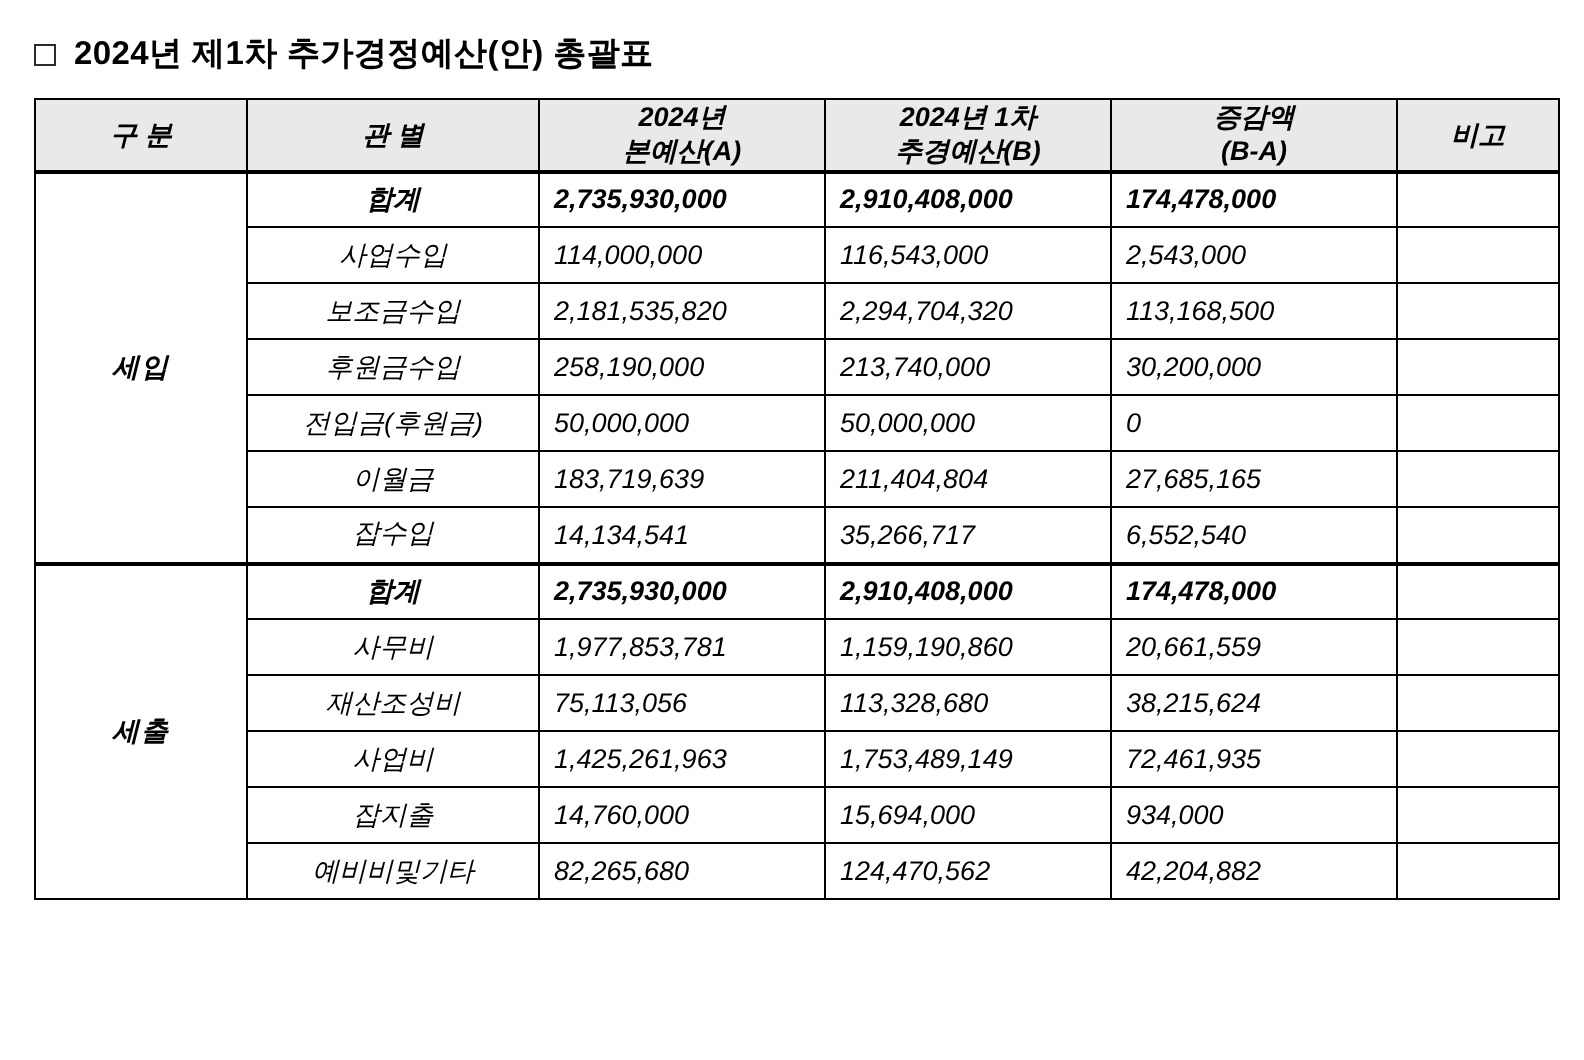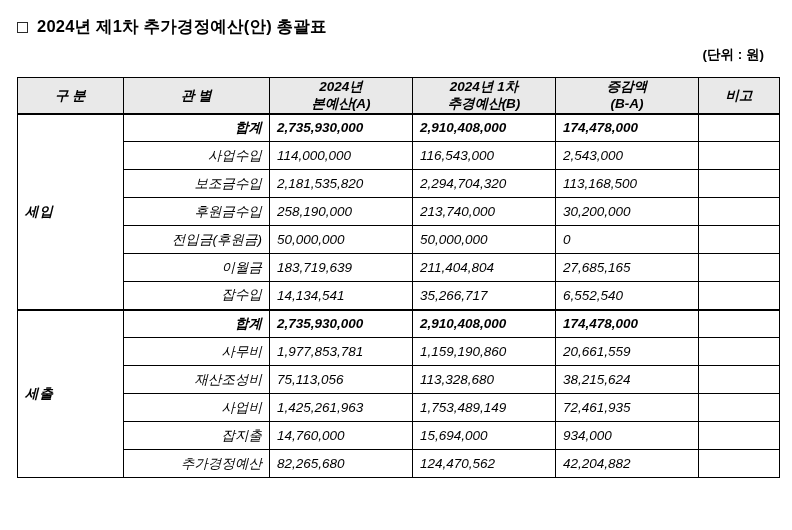--- a/index.html
+++ b/index.html
@@ -12,21 +12,21 @@
     height: 530px;
     font-family: "Liberation Sans", sans-serif;
     color: #000000;
     overflow: hidden;
   }
   .page {
     position: relative;
     width: 792px;
     height: 510px;
     box-sizing: border-box;
-    padding: 14px 14px 0 14px;
+    padding: 14px 2px 0 14px;
   }
   .doc-title-row {
     display: flex;
     align-items: center;
     gap: 9px;
     padding-left: 3px;
     height: 26px;
   }
   .title-marker {
     width: 11px;
@@ -81,28 +81,28 @@
     display: block;
   }
   .col-gubun   { width: 106px; }
   .col-kwan    { width: 146px; }
   .col-a       { width: 143px; }
   .col-b       { width: 143px; }
   .col-diff    { width: 143px; }
   .col-remark  { width: 81px; }
 
   td.group-cell {
-    text-align: left;
+    text-align: center;
     vertical-align: middle;
     font-weight: bold;
     font-size: 15px;
     letter-spacing: 1px;
   }
   td.label-cell {
-    text-align: right;
+    text-align: center;
     font-size: 13.5px;
   }
   td.label-cell.total {
     font-weight: bold;
   }
   td.num {
     font-size: 13.5px;
     font-variant-numeric: tabular-nums;
   }
   td.num.total {
@@ -122,23 +122,20 @@
 </head>
 <body>
 
 <div class="page">
 
   <div class="doc-title-row">
     <span class="title-marker"></span>
     <span class="doc-title">2024년 제1차 추가경정예산(안) 총괄표</span>
   </div>
 
-  <div class="unit-row">
-    <span class="unit-note">(단위 : 원)</span>
-  </div>
 
   <table class="budget">
     <colgroup>
       <col class="col-gubun">
       <col class="col-kwan">
       <col class="col-a">
       <col class="col-b">
       <col class="col-diff">
       <col class="col-remark">
     </colgroup>
@@ -250,21 +247,21 @@
         <td class="remark"></td>
       </tr>
       <tr>
         <td class="label-cell">잡지출</td>
         <td class="num">14,760,000</td>
         <td class="num">15,694,000</td>
         <td class="num">934,000</td>
         <td class="remark"></td>
       </tr>
       <tr>
-        <td class="label-cell">추가경정예산</td>
+        <td class="label-cell">예비비및기타</td>
         <td class="num">82,265,680</td>
         <td class="num">124,470,562</td>
         <td class="num">42,204,882</td>
         <td class="remark"></td>
       </tr>
 
     </tbody>
   </table>
 
 </div>

